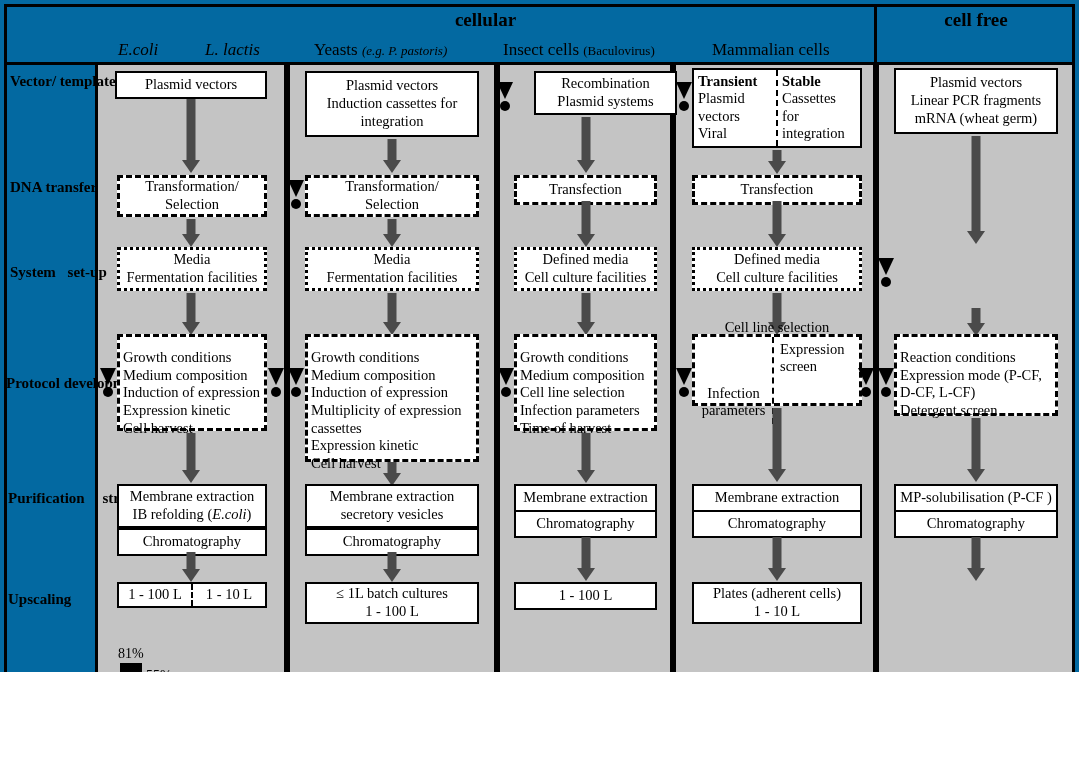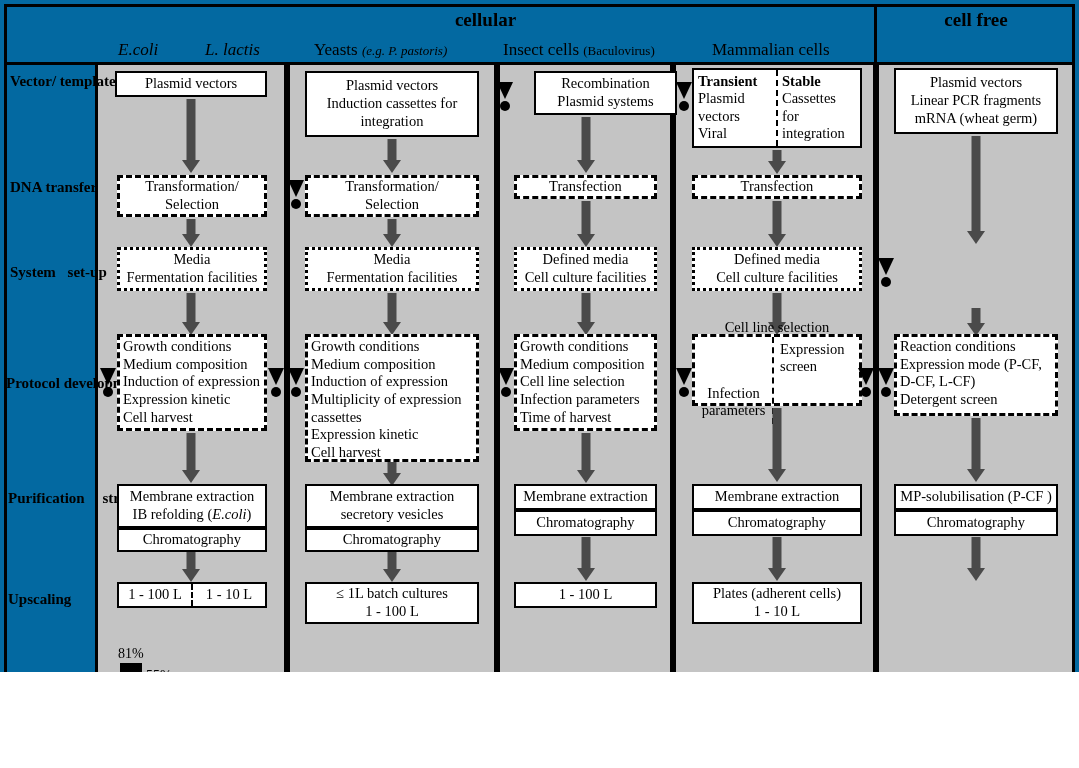--- a/index.html
+++ b/index.html
@@ -22,21 +22,21 @@
 
   
   .colbody{position:absolute;background:#c4c4c4;box-sizing:border-box;border-left:3px solid #000;border-right:3px solid #000;}
 
   
   .rowlabel{position:absolute;font-weight:bold;font-size:15px;line-height:1.22;color:#000;}
 
   
   .box{position:absolute;background:#fff;box-sizing:border-box;text-align:center;
        font-size:14.5px;line-height:1.22;color:#000;display:flex;flex-direction:column;
-       align-items:center;justify-content:center;padding:1px 3px;}
+       align-items:center;justify-content:center;padding:12px 3px;}
   .box.solid{border:2.5px solid #000;}
   .box.dashed{border:3px dashed #000;}
   .box.dotted{border:3px dotted #000;}
   .box.left{align-items:flex-start;text-align:left;}
   .box .ln{display:block;width:100%;}
   .it{font-style:italic;}
   .bld{font-weight:bold;}
 
   
   .arrow{position:absolute;}

